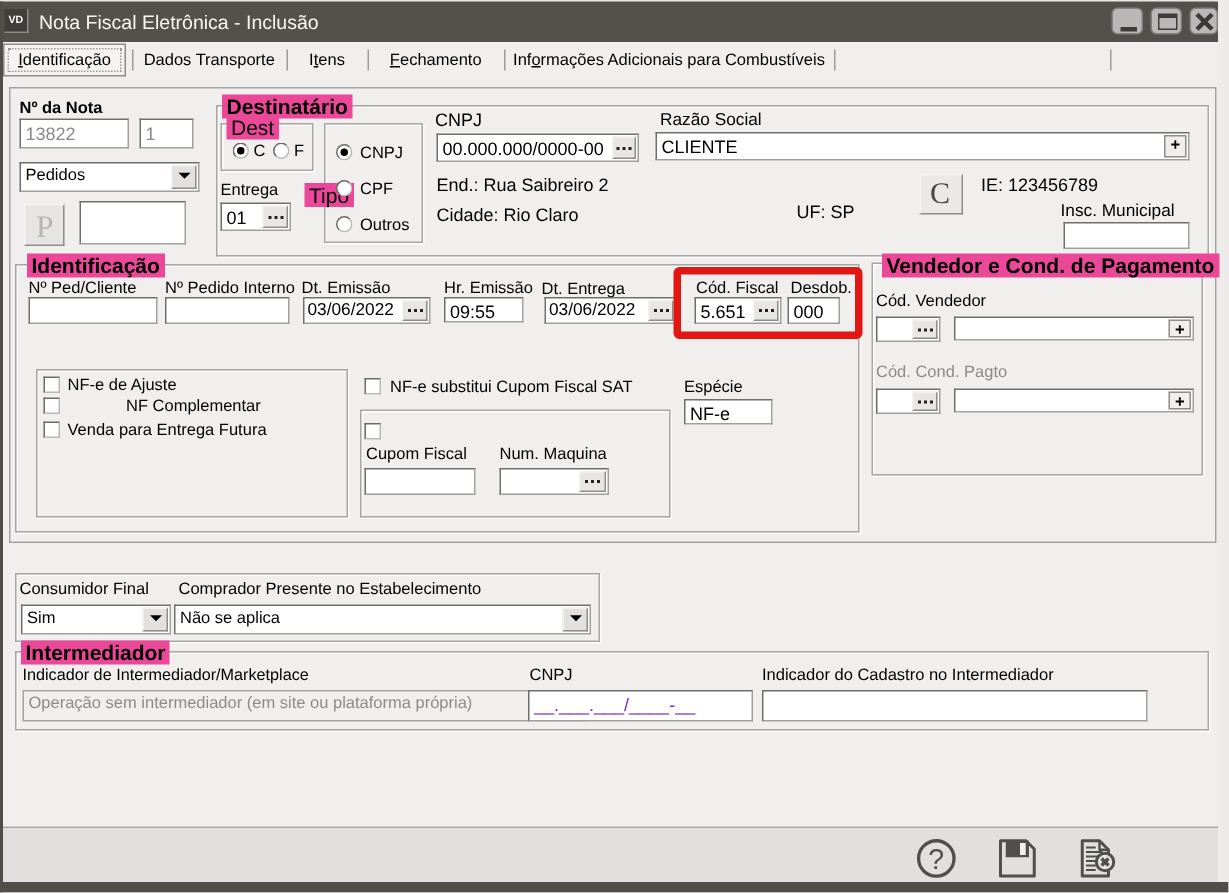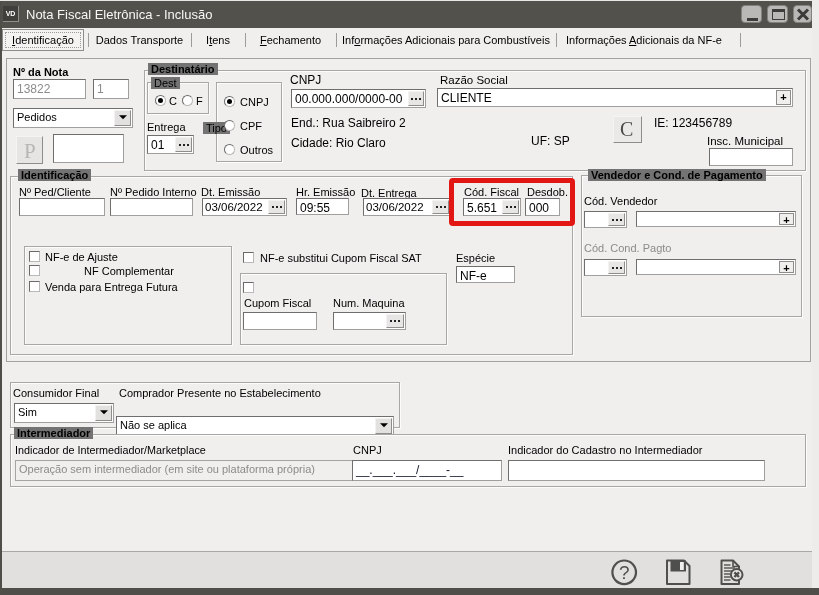--- a/index.html
+++ b/index.html
@@ -4,21 +4,21 @@
 html,body{width:819px;height:595px;overflow:hidden;background:#e9e8e7;}
 #win{position:relative;width:819px;height:595px;}
 .abs{position:absolute;}
 .lbl{position:absolute;font-size:11px;color:#000;white-space:nowrap;}
 .lbl2{position:absolute;font-size:12px;color:#000;white-space:nowrap;}
 .b{font-weight:bold;}
 
 .inp{position:absolute;background:#fff;border:1px solid;border-color:#6f6e6d #a09f9e #a09f9e #6f6e6d;font-size:12px;color:#000;white-space:nowrap;overflow:hidden;padding:2px 0 0 3px;}
 .inp2{position:absolute;background:#fff;border:1px solid;border-color:#6f6e6d #a09f9e #a09f9e #6f6e6d;font-size:12px;color:#000;white-space:nowrap;overflow:hidden;padding:2px 0 0 3px;}
 .gbox{position:absolute;border:1px solid #a8a7a6;box-shadow:1px 1px 0 #fcfcfb, inset 1px 1px 0 #fcfcfb;}
-.gt{position:absolute;font-size:11px;font-weight:bold;background:#737373;padding:0 3px;white-space:nowrap;}
+.gt{position:absolute;font-size:14px;font-weight:bold;background:#ec4899;padding:0 3px;white-space:nowrap;}
 .btn3{position:absolute;background:#e7e6e5;border:1px solid #8e8d8c;border-top-color:#f3f2f1;border-left-color:#f3f2f1;}
 .dots{position:absolute;left:50%;top:50%;transform:translate(-50%,-50%);width:10px;height:2px;display:flex;justify-content:space-between;}
 .dots i{display:block;width:2px;height:2px;background:#222;}
 .cb{position:absolute;width:11px;height:11px;background:#fff;border:1px solid;border-color:#6b6a69 #b9b8b7 #b9b8b7 #6b6a69;}
 .radio{position:absolute;width:11px;height:11px;background:#fff;border:1px solid;border-color:#6b6a69 #b9b8b7 #b9b8b7 #6b6a69;border-radius:50%;}
 .radio.on::after{content:"";position:absolute;left:2px;top:2px;width:5px;height:5px;background:#000;border-radius:50%;}
 .combo{position:absolute;background:#fff;border:1px solid;border-color:#6f6e6d #a09f9e #a09f9e #6f6e6d;font-size:11px;padding:2px 0 0 3px;white-space:nowrap;overflow:hidden;}
 .carr{position:absolute;top:1px;right:1px;bottom:1px;width:17px;background:#e2e1e0;border:1px solid #8e8d8c;border-top-color:#f3f2f1;border-left-color:#f3f2f1;}
 .carr::after{content:"";position:absolute;left:50%;top:50%;transform:translate(-50%,-35%);border:4px solid transparent;border-top:4px solid #000;}
 .plusb{position:absolute;top:1px;right:1px;width:15px;bottom:1px;background:#f0efee;border:1px solid #8e8d8c;font-size:11px;font-weight:bold;text-align:center;line-height:12px;color:#000;}
@@ -59,21 +59,20 @@
   <div class="tab" style="left:2px;width:82px;"><u>I</u>dentificação</div>
   <div class="tsep" style="left:88px;"></div>
   <div class="tab" style="left:88px;width:103px;">Dados Transporte</div>
   <div class="tsep" style="left:191px;"></div>
   <div class="tab" style="left:191px;width:54px;">I<u>t</u>ens</div>
   <div class="tsep" style="left:245px;"></div>
   <div class="tab" style="left:245px;width:91px;"><u>F</u>echamento</div>
   <div class="tsep" style="left:336px;"></div>
   <div class="tab" style="left:336px;width:220px;">Inf<u>o</u>rmações Adicionais para Combustíveis</div>
   <div class="tsep" style="left:556px;"></div>
-  <div class="tab" style="left:556px;width:176px;">Informações <u>A</u>dicionais da NF-e</div>
   <div class="tsep" style="left:740px;"></div>
 
   <div class="abs" style="left:6px;top:58px;width:805px;height:304px;border:1px solid #a3a2a1;"></div>
 
   <div class="lbl b" style="left:13px;top:66px;">Nº da Nota</div>
   <div class="lbl" style="left:91px;top:66px;margin-top:44px;">Série</div>
   <div class="inp gray" style="left:13px;top:79px;width:73px;height:20px;">13822</div>
   <div class="inp gray" style="left:93px;top:79px;width:36px;height:20px;">1</div>
   <div class="combo" style="left:13px;top:108px;width:120px;height:20px;">Pedidos<span class="carr"></span></div>
   <div class="abs" style="left:16px;top:136px;width:27px;height:28px;background:#e6e5e4;border:1px solid #8e8d8c;border-top-color:#f5f4f3;border-left-color:#f5f4f3;">
@@ -222,28 +221,28 @@
       </span>
     </div>
   <div class="inp" style="left:636px;top:259px;width:160px;height:16px;">
       <span class="plusb">+</span>
     </div>
 
   <div class="gbox" style="left:10px;top:382px;width:390px;height:46px;"></div>
   <div class="lbl" style="left:13px;top:387px;">Consumidor Final</div>
   <div class="lbl" style="left:119px;top:387px;">Comprador Presente no Estabelecimento</div>
   <div class="combo" style="left:14px;top:403px;width:100px;height:20px;">Sim<span class="carr"></span></div>
-  <div class="combo" style="left:116px;top:416px;width:278px;height:20px;">Não se aplica<span class="carr"></span></div>
+  <div class="combo" style="left:116px;top:403px;width:278px;height:20px;">Não se aplica<span class="carr"></span></div>
 
   <div class="gbox" style="left:10px;top:434px;width:796px;height:53px;"></div>
   <div class="gt" style="left:14px;top:427px;">Intermediador</div>
   <div class="lbl" style="left:15px;top:444px;font-size:10.8px;">Indicador de Intermediador/Marketplace</div>
   <div class="combo gray" style="left:15px;top:460px;width:376px;height:21px;background:#f0efee;border-color:#a5a4a3;font-size:11px;">Operação sem intermediador (em site ou plataforma própria)<span class="carr" style="opacity:.55;"></span></div>
   <div class="lbl" style="left:353px;top:444px;">CNPJ</div>
-  <div class="inp" style="left:352px;top:460px;width:150px;height:21px;color:#0f172a;">__.___.___/____-__</div>
+  <div class="inp" style="left:352px;top:460px;width:150px;height:21px;color:#6d28d9;">__.___.___/____-__</div>
   <div class="lbl" style="left:508px;top:444px;">Indicador do Cadastro no Intermediador</div>
   <div class="inp" style="left:508px;top:460px;width:257px;height:21px;"></div>
 
   <svg class="abs" style="left:600px;top:552px;" width="160" height="36" viewBox="0 0 160 36">
     <g fill="none" stroke="#4f4f4d" stroke-width="2.2">
       <circle cx="24.2" cy="20.3" r="11.8"></circle>
     </g>
     <text x="24.2" y="27" text-anchor="middle" font-family="Liberation Sans" font-size="19" fill="#4f4f4d">?</text>
     <g fill="none" stroke="#4f4f4d" stroke-width="2" stroke-linejoin="round">
       <path d="M67 8.5 h17 l5.5 5.5 v18 h-22.5 z"></path>

